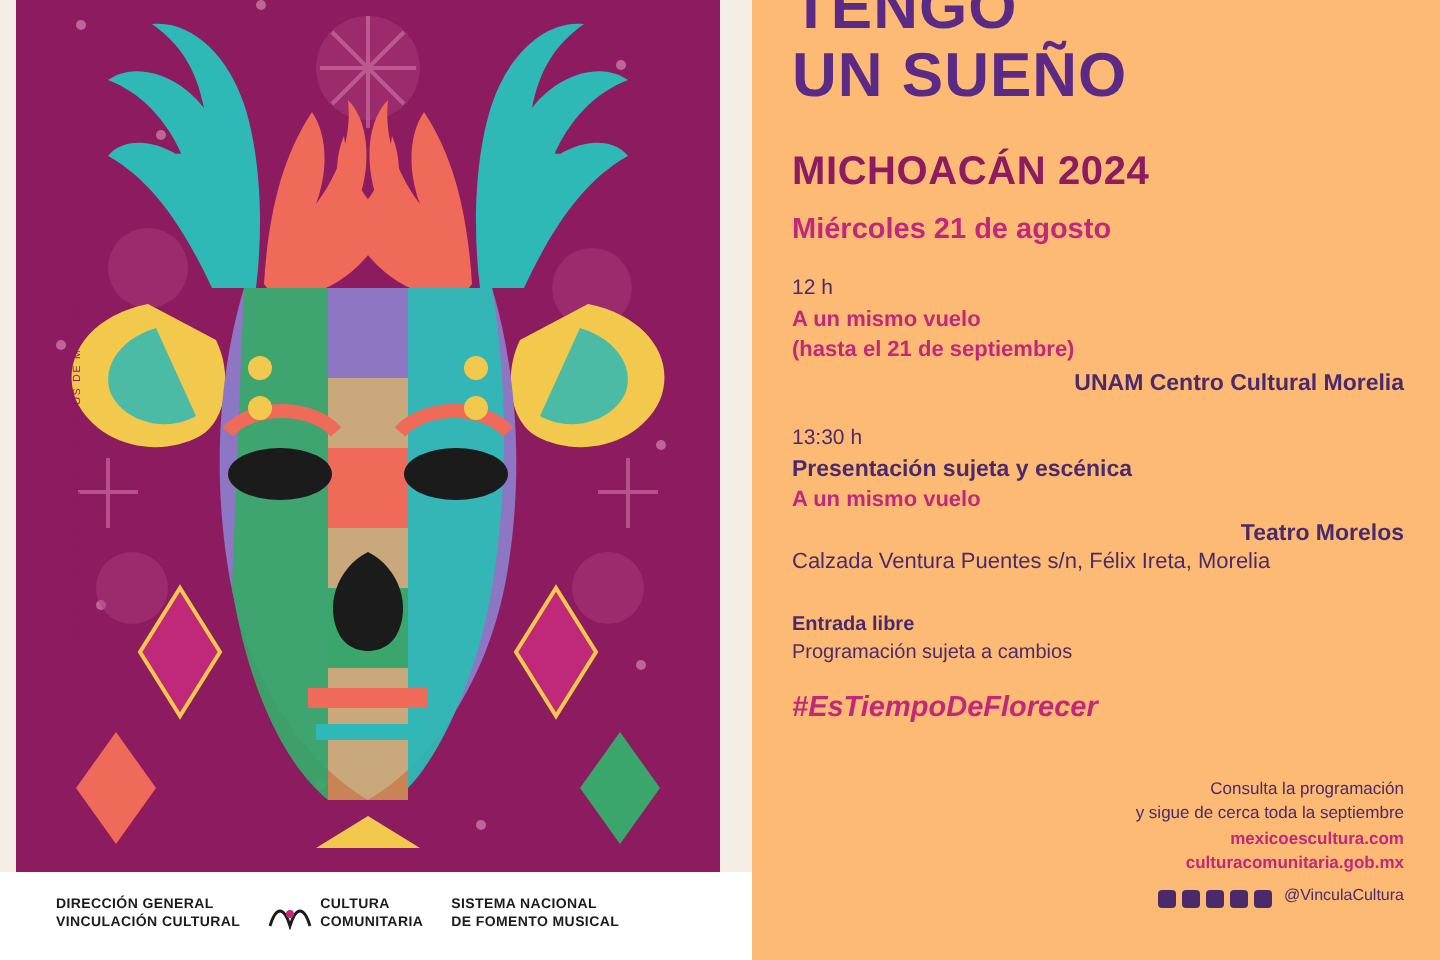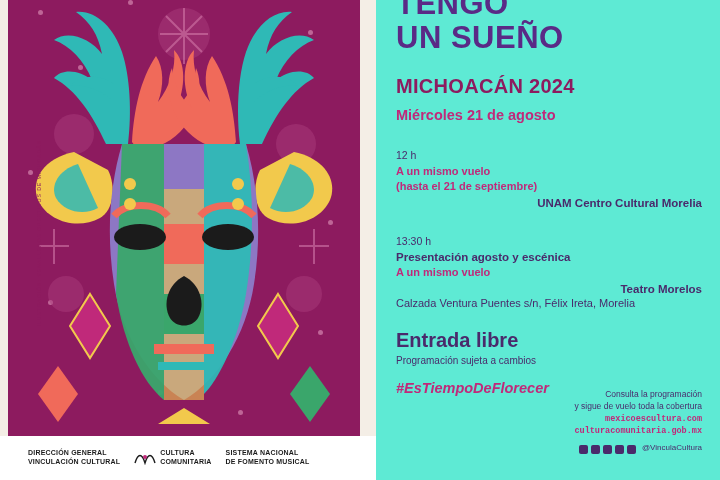--- a/index.html
+++ b/index.html
@@ -68,21 +68,21 @@
     width: 340px;
     height: 430px;
   }
   
   .text-panel {
     position: absolute;
     left: 376px;
     top: 0;
     width: 344px;
     height: 480px;
-    background: #5eead4;
+    background: #fdba74;
     padding: 0 18px 0 20px;
     box-sizing: border-box;
   }
   .title-line {
     font-size: 31px;
     font-weight: bold;
     color: #5a2a86;
     letter-spacing: .5px;
     line-height: 1.02;
   }
@@ -94,21 +94,21 @@
     font-weight: bold;
     color: #8d1b5f;
     letter-spacing: .3px;
   }
   .date-line {
     margin-top: 9px;
     font-size: 14.5px;
     font-weight: bold;
     color: #c0297a;
   }
-  .block { margin-top: 26px; }
+  .block { margin-top: 15px; }
   .time {
     font-size: 10.5px;
     color: #4a2a6b;
     margin-bottom: 3px;
   }
   .ev-title {
     font-size: 11.5px;
     font-weight: bold;
     color: #4a2a6b;
     line-height: 1.35;
@@ -126,21 +126,21 @@
     margin-top: 3px;
     text-align: right;
   }
   .ev-address {
     font-size: 11px;
     color: #4a2a6b;
     margin-top: 2px;
   }
   .free {
     margin-top: 20px;
-    font-size: 20px;
+    font-size: 10px;
     font-weight: bold;
     color: #4a2a6b;
   }
   .note {
     font-size: 10px;
     color: #4a2a6b;
     margin-top: 3px;
   }
   .hashtag {
     margin-top: 14px;
@@ -154,21 +154,20 @@
     right: 18px;
     bottom: 26px;
     text-align: right;
     font-size: 8.5px;
     color: #4a2a6b;
     line-height: 1.45;
   }
   .footer-info .web {
     color: #c0297a;
     font-weight: bold;
-    font-family: Liberation Mono, monospace;
   }
   .social-row {
     margin-top: 5px;
     display: flex;
     justify-content: flex-end;
     align-items: flex-end;
     gap: 3px;
     font-size: 8px;
     color: #4a2a6b;
   }
@@ -334,33 +333,33 @@
 
     <div class="block">
       <div class="time">12 h</div>
       <div class="ev-sub">A un mismo vuelo</div>
       <div class="ev-sub">(hasta el 21 de septiembre)</div>
       <div class="ev-venue">UNAM Centro Cultural Morelia</div>
     </div>
 
     <div class="block">
       <div class="time">13:30 h</div>
-      <div class="ev-title">Presentación agosto y escénica</div>
+      <div class="ev-title">Presentación sujeta y escénica</div>
       <div class="ev-sub">A un mismo vuelo</div>
       <div class="ev-venue">Teatro Morelos</div>
       <div class="ev-address">Calzada Ventura Puentes s/n, Félix Ireta, Morelia</div>
     </div>
 
     <div class="free">Entrada libre</div>
     <div class="note">Programación sujeta a cambios</div>
     <div class="hashtag">#EsTiempoDeFlorecer</div>
 
     <div class="footer-info">
       <div>Consulta la programación</div>
-      <div>y sigue de vuelo toda la cobertura</div>
+      <div>y sigue de cerca toda la septiembre</div>
       <div class="web">mexicoescultura.com</div>
       <div class="web">culturacomunitaria.gob.mx</div>
       <div class="social-row">
         <span class="ic"></span>
         <span class="ic"></span>
         <span class="ic"></span>
         <span class="ic"></span>
         <span class="ic"></span>
         <span class="handle">@VinculaCultura</span>
       </div>

